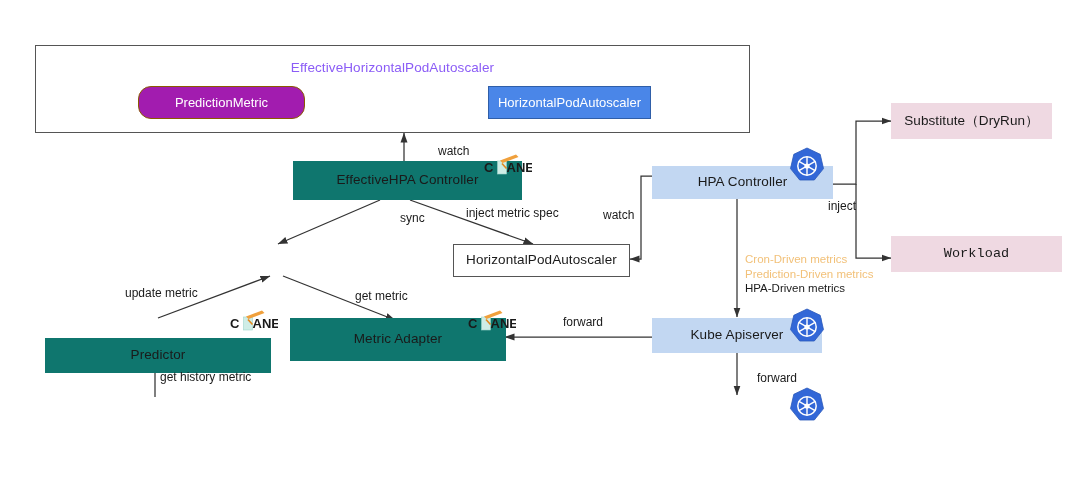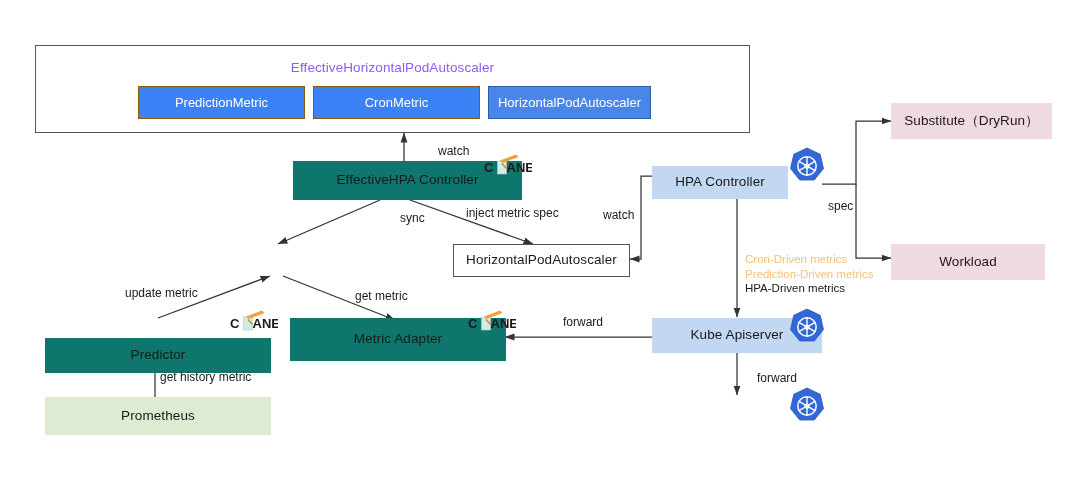--- a/index.html
+++ b/index.html
@@ -50,21 +50,21 @@
   .chip {
     position: absolute;
     box-sizing: border-box;
     display: flex;
     align-items: center;
     justify-content: center;
     font-size: 13px;
     color: #ffffff;
     border: 1.2px solid #7a5200;
   }
-  .chip.orange { background: #3b82f6; border-color: #8a5a00; }
+  .chip.orange { background: #a21caf; border-color: #8a5a00; border-radius: 13px; }
   .chip.blue   { background: #4A86E8; border-color: #2f5ea8; }
   .peach {
     background: #0f766e;
     border: none;
   }
   .green {
     background: #DDEBD3;
     border: none;
   }
   .lblue {
@@ -143,53 +143,51 @@
 
       <path d="M822,184 L856,184 L856,121 L891,121" marker-end="url(#arrow)"></path>
       <path d="M856,184 L856,258 L891,258" marker-end="url(#arrow)"></path>
     </g>
   </svg>
 
   <div class="outer-box node" style="left:35px; top:45px; width:715px; height:88px;">
     <div class="outer-title">EffectiveHorizontalPodAutoscaler</div>
   </div>
   <div class="chip orange" style="left:138px; top:86px; width:167px; height:33px;">PredictionMetric</div>
-  <div class="chip orange" style="left:313px; top:86px; width:167px; height:33px;">CronMetric</div>
   <div class="chip blue" style="left:488px; top:86px; width:163px; height:33px;">HorizontalPodAutoscaler</div>
 
   <div class="node peach" style="left:293px; top:161px; width:229px; height:39px;">EffectiveHPA Controller</div>
 
 
   <div class="node plain-box" style="left:453px; top:244px; width:177px; height:33px;">HorizontalPodAutoscaler</div>
 
   <div class="node peach" style="left:45px; top:318px; width:226px; height:35px;margin-top:20px;">Predictor</div>
 
   <div class="node peach" style="left:290px; top:318px; width:216px; height:43px;">Metric Adapter</div>
 
-  <div class="node green" style="left:45px; top:397px; width:226px; height:38px;">Prometheus</div>
-
-  <div class="node lblue" style="left:652px; top:166px; width:136px; height:33px;text-align:center;">HPA Controller</div>
+
+  <div class="node lblue" style="left:652px; top:166px; width:181px; height:33px;text-align:center;">HPA Controller</div>
 
   <div class="node lblue" style="left:652px; top:318px; width:170px; height:35px;">Kube Apiserver</div>
 
 
   <div class="node pink" style="left:891px; top:103px; width:161px; height:36px;">Substitute（DryRun）</div>
 
-  <div class="node pink" style="left:891px; top:244px; width:154px; height:36px;">Workload</div>
+  <div class="node pink" style="left:891px; top:236px; width:171px; height:36px;font-family:Liberation Mono, monospace;">Workload</div>
 
   <div class="edge-label" style="left:438px; top:144px;">watch</div>
   <div class="edge-label" style="left:400px; top:211px;">sync</div>
   <div class="edge-label" style="left:466px; top:206px;">inject metric spec</div>
   <div class="edge-label" style="left:603px; top:208px;">watch</div>
   <div class="edge-label" style="left:125px; top:286px;">update metric</div>
   <div class="edge-label" style="left:355px; top:289px;">get metric</div>
   <div class="edge-label" style="left:160px; top:370px;">get history metric</div>
   <div class="edge-label" style="left:563px; top:315px;">forward</div>
   <div class="edge-label" style="left:757px; top:371px;">forward</div>
-  <div class="edge-label" style="left:828px; top:199px;">spec</div>
+  <div class="edge-label" style="left:828px; top:199px;">inject</div>
 
   <div class="legend" style="left:745px; top:252px;">
     <div class="cron">Cron-Driven metrics</div>
     <div class="pred">Prediction-Driven metrics</div>
     <div class="hpa">HPA-Driven metrics</div>
   </div>
 
   <div class="crane" style="left:482px; top:152px;">
     <svg viewBox="0 0 50 26" width="50" height="26">
       <rect x="15.5" y="9" width="9" height="13" fill="#CFEDE6" stroke="#9fd6cb" stroke-width="0.6"></rect>

